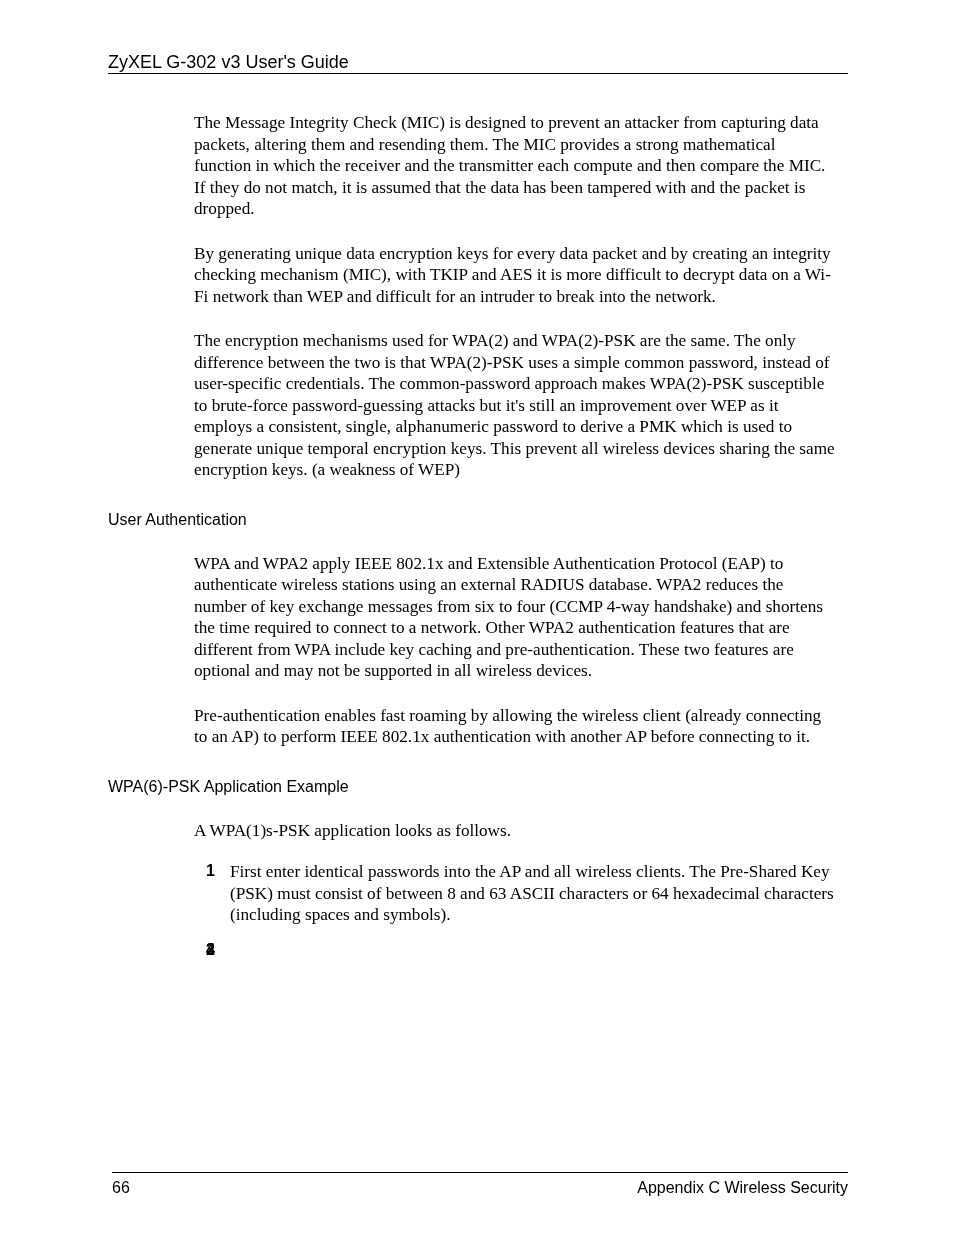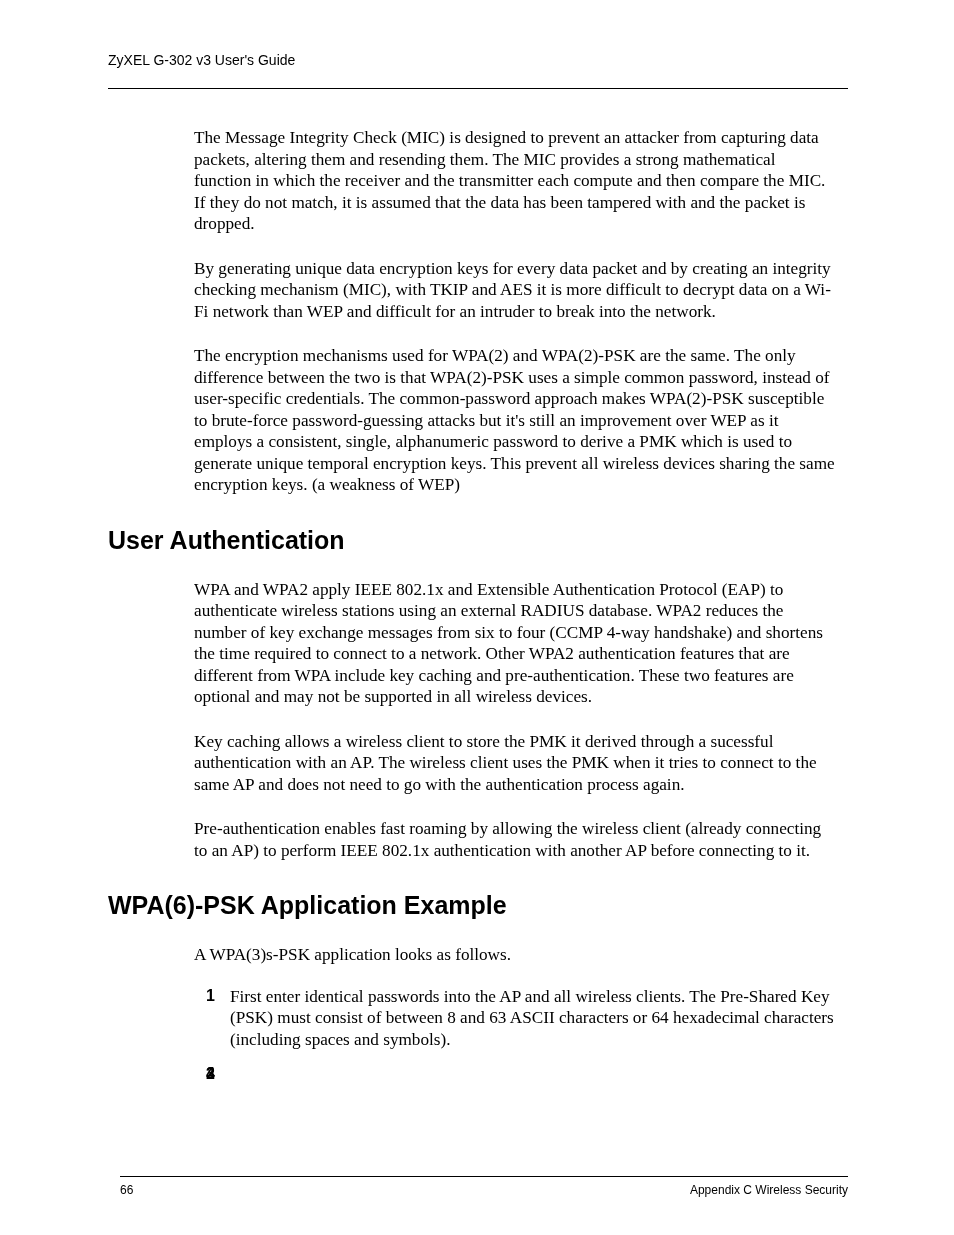--- a/index.html
+++ b/index.html
@@ -10,39 +10,39 @@
   }
   .page {
     width: 954px;
     height: 1235px;
     position: relative;
     box-sizing: border-box;
     padding: 52px 106px 40px 108px;
   }
   .running-head {
     font-family: Arial, Helvetica, sans-serif;
-    font-size: 14px;
+    font-size: 18px;
     color: #000;
-    padding-bottom: 20px;
+    padding-bottom: 0;
     border-bottom: 1px solid #000;
     margin-bottom: 38px;
   }
   .body-block {
     margin-left: 86px;
     margin-right: 11px;
   }
   .para {
     font-size: 17.2px;
     line-height: 1.25;
     margin: 0 0 23px 0;
   }
   h2.section {
     font-family: Arial, Helvetica, sans-serif;
-    font-weight: bold;
-    font-size: 25px;
+    font-weight: normal;
+    font-size: 16px;
     margin: 30px 0 24px 0;
   }
   .ol {
     margin-left: 86px;
     margin-right: 2px;
     list-style: none;
     padding: 0;
     counter-reset: step;
   }
   .ol > li {
@@ -55,27 +55,27 @@
   .ol > li .num {
     position: absolute;
     left: 12px;
     top: 0;
     font-family: Arial, Helvetica, sans-serif;
     font-weight: bold;
     font-size: 16px;
   }
   .footer {
     position: absolute;
-    left: 120px;
+    left: 112px;
     right: 106px;
     bottom: 38px;
     border-top: 1px solid #000;
     padding-top: 6px;
     font-family: Arial, Helvetica, sans-serif;
-    font-size: 12px;
+    font-size: 16px;
     display: flex;
     justify-content: space-between;
   }
 </style>
 </head>
 <body>
 
 <div class="page">
 
   <div class="running-head">ZyXEL G-302 v3 User's Guide</div>
@@ -83,28 +83,27 @@
   <div class="body-block">
     <p class="para">The Message Integrity Check (MIC) is designed to prevent an attacker from capturing data packets, altering them and resending them. The MIC provides a strong mathematical function in which the receiver and the transmitter each compute and then compare the MIC. If they do not match, it is assumed that the data has been tampered with and the packet is dropped.</p>
     <p class="para">By generating unique data encryption keys for every data packet and by creating an integrity checking mechanism (MIC), with TKIP and AES it is more difficult to decrypt data on a Wi-Fi network than WEP and difficult for an intruder to break into the network.</p>
     <p class="para">The encryption mechanisms used for WPA(2) and WPA(2)-PSK are the same. The only difference between the two is that WPA(2)-PSK uses a simple common password, instead of user-specific credentials. The common-password approach makes WPA(2)-PSK susceptible to brute-force password-guessing attacks but it's still an improvement over WEP as it employs a consistent, single, alphanumeric password to derive a PMK which is used to generate unique temporal encryption keys. This prevent all wireless devices sharing the same encryption keys. (a weakness of WEP)</p>
   </div>
 
   <h2 class="section">User Authentication</h2>
 
   <div class="body-block">
     <p class="para">WPA and WPA2 apply IEEE 802.1x and Extensible Authentication Protocol (EAP) to authenticate wireless stations using an external RADIUS database. WPA2 reduces the number of key exchange messages from six to four (CCMP 4-way handshake) and shortens the time required to connect to a network. Other WPA2 authentication features that are different from WPA include key caching and pre-authentication. These two features are optional and may not be supported in all wireless devices.</p>
-    <p class="para">Key caching allows a wireless client to store the PMK it derived through a sucessful authentication with an AP. The wireless client uses the PMK when it tries to connect to the same AP and does not need to go with the authentication process again.</p>
     <p class="para">Pre-authentication enables fast roaming by allowing the wireless client (already connecting to an AP) to perform IEEE 802.1x authentication with another AP before connecting to it.</p>
   </div>
 
   <h2 class="section">WPA(6)-PSK Application Example</h2>
 
   <div class="body-block">
-    <p class="para" style="margin-bottom:20px">A WPA(3)s-PSK application looks as follows.</p>
+    <p class="para" style="margin-bottom:20px">A WPA(1)s-PSK application looks as follows.</p>
   </div>
 
   <ol class="ol">
     <li>
       <span class="num">1</span>
       <span>First enter identical passwords into the AP and all wireless clients. The Pre-Shared Key (PSK) must consist of between 8 and 63 ASCII characters or 64 hexadecimal characters (including spaces and symbols).</span>
     </li>
     <li>
       <span class="num">2</span>
     </li>

